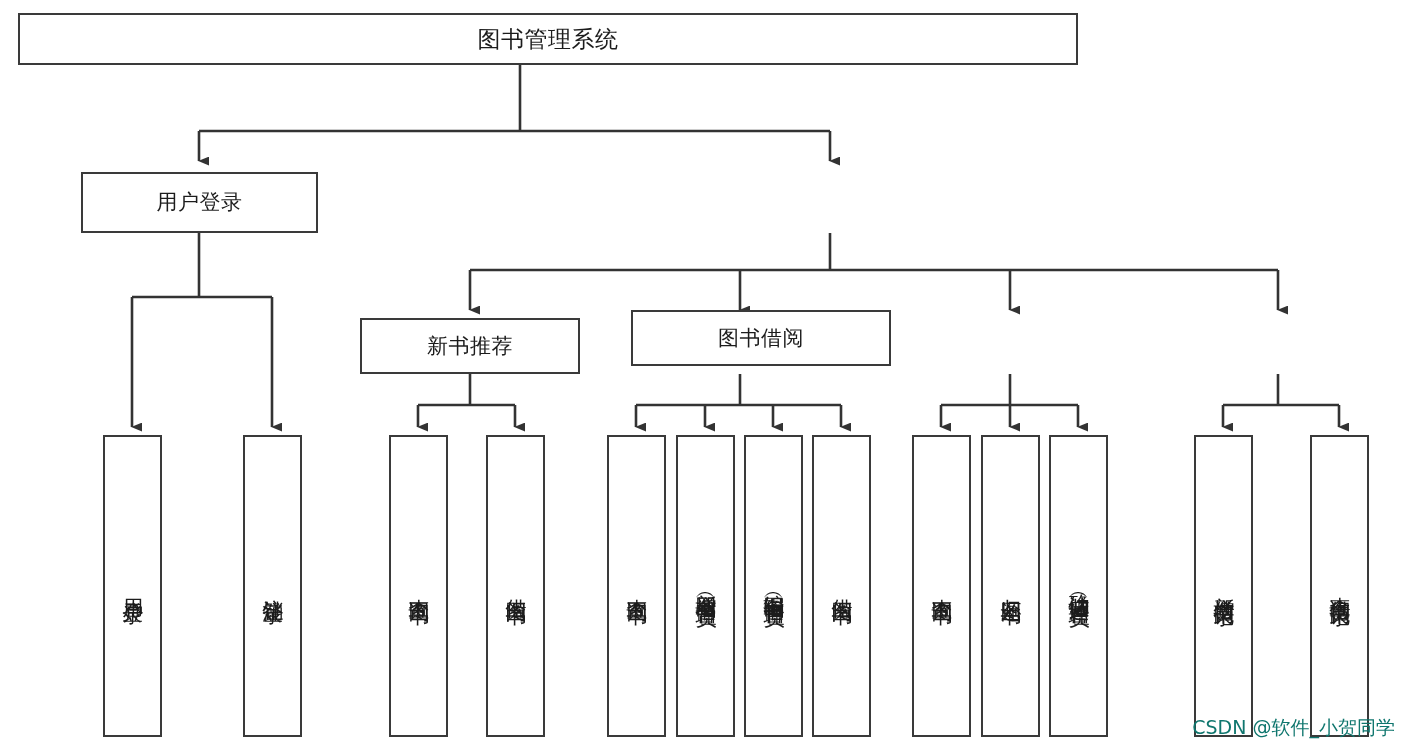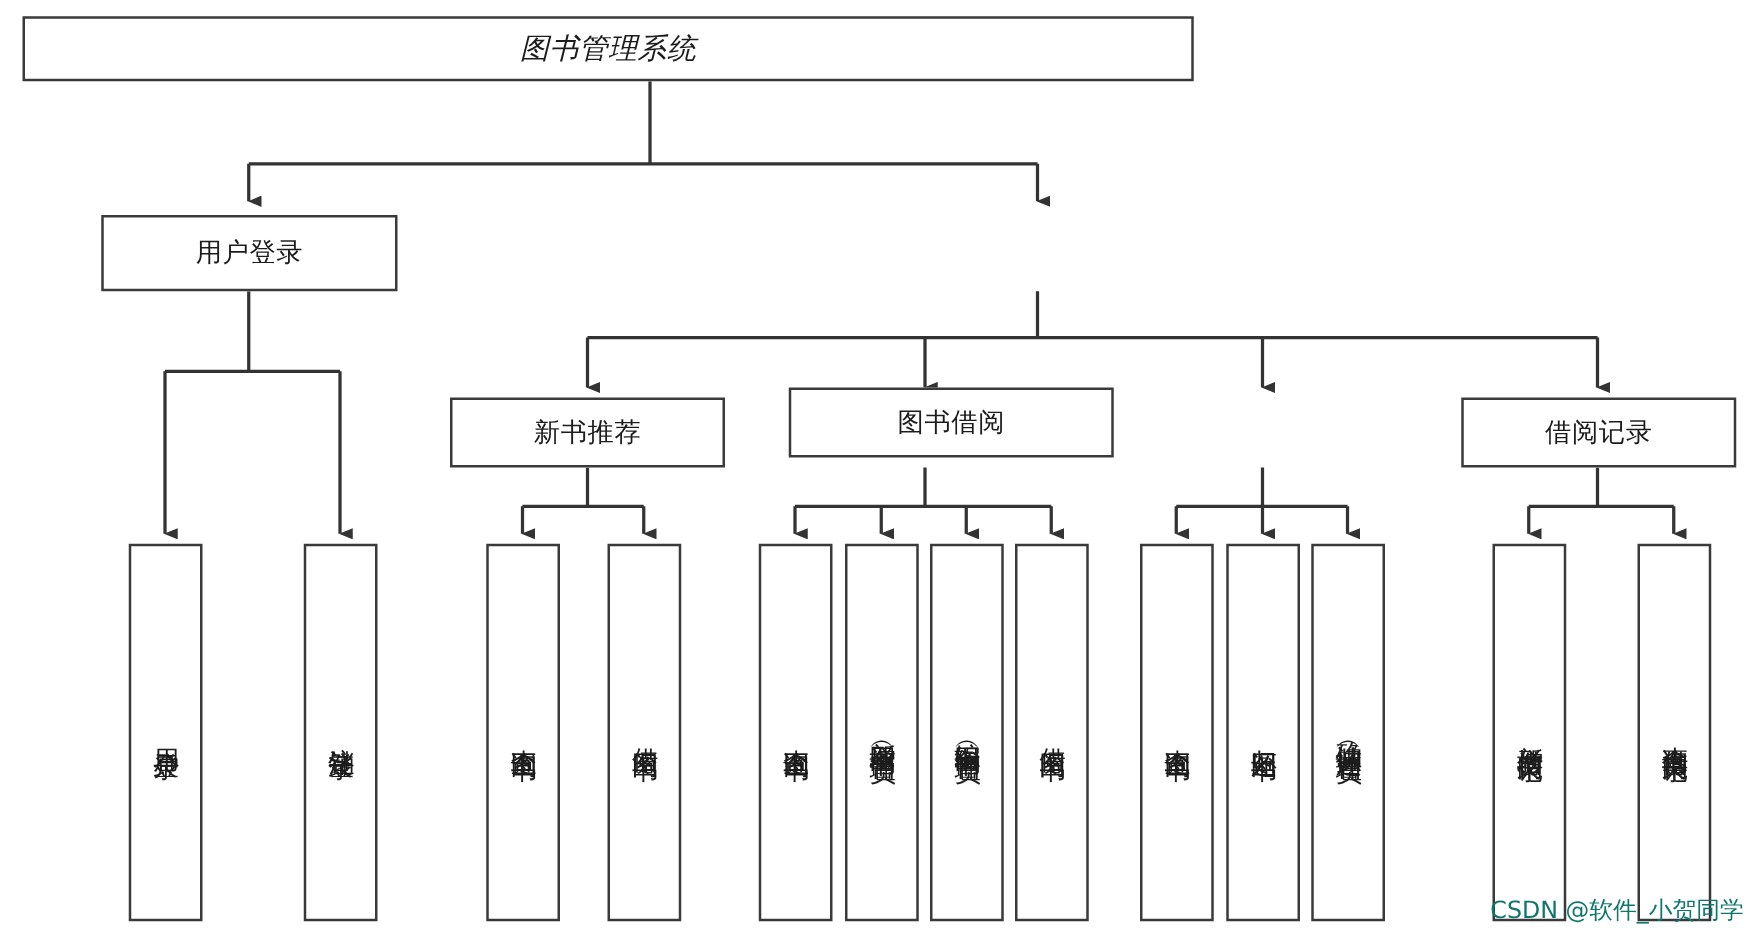--- a/index.html
+++ b/index.html
@@ -123,36 +123,33 @@
       <path d="M 1010,405 L 1010,427" marker-end="url(#arrowhead)"></path>
       <path d="M 1078,405 L 1078,427" marker-end="url(#arrowhead)"></path>
 
       <path d="M 1278,374 L 1278,405"></path>
       <path d="M 1223,405 L 1339,405"></path>
       <path d="M 1223,405 L 1223,427" marker-end="url(#arrowhead)"></path>
       <path d="M 1339,405 L 1339,427" marker-end="url(#arrowhead)"></path>
     </g>
   </svg>
 
-  <div class="node root" style="left:18px; top:13px; width:937px; height:52px;font-style:italic;">
+  <div class="node root" style="left:18px; top:13px; width:1060px; height:52px;">
     <span class="label">图书管理系统</span>
   </div>
 
   <div class="node level2" style="left:81px; top:172px; width:237px; height:61px;">
     <span class="label">用户登录</span>
   </div>
 
   <div class="node level3" style="left:360px; top:318px; width:220px; height:56px;">
     <span class="label">新书推荐</span>
   </div>
   <div class="node level3" style="left:631px; top:310px; width:260px; height:56px;">
     <span class="label">图书借阅</span>
-  </div>
-  <div class="node level3" style="left:1169px; top:318px; width:220px; height:56px;">
-    <span class="label">借阅记录</span>
   </div>
 
   <div class="node leaf" style="left:103px; top:435px; width:59px; height:302px;">
     <span class="label">用户登录</span>
   </div>
   <div class="node leaf" style="left:243px; top:435px; width:59px; height:302px;">
     <span class="label">注销登录</span>
   </div>
 
   <div class="node leaf" style="left:389px; top:435px; width:59px; height:302px;">

